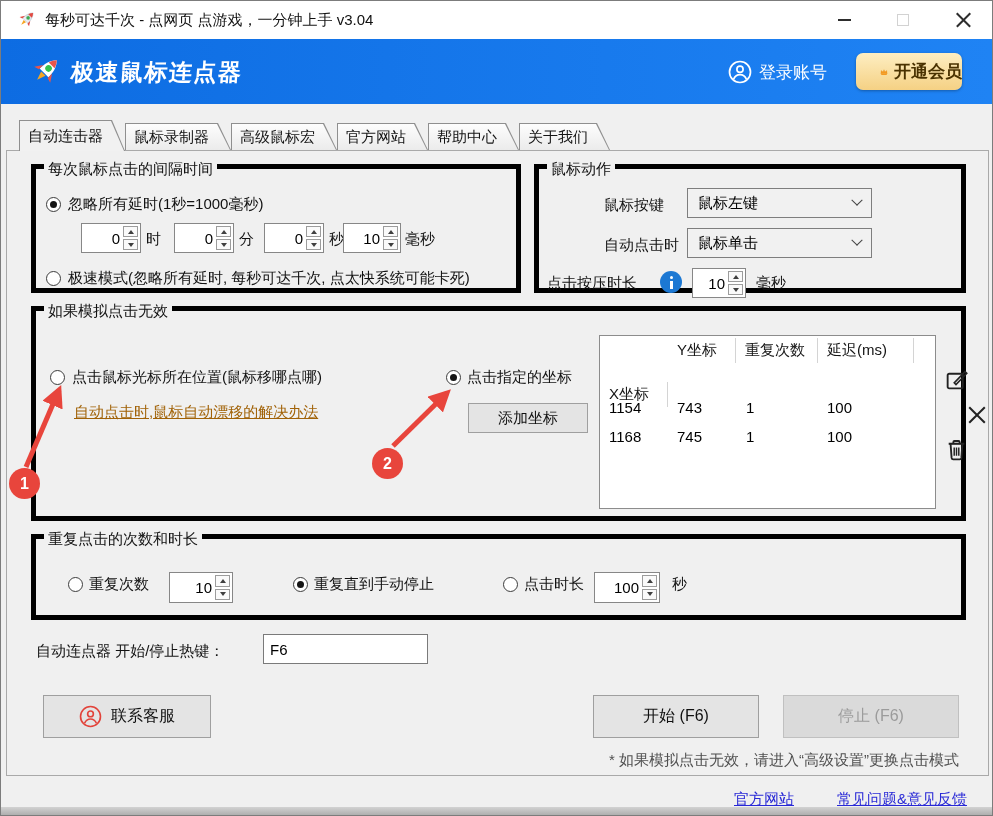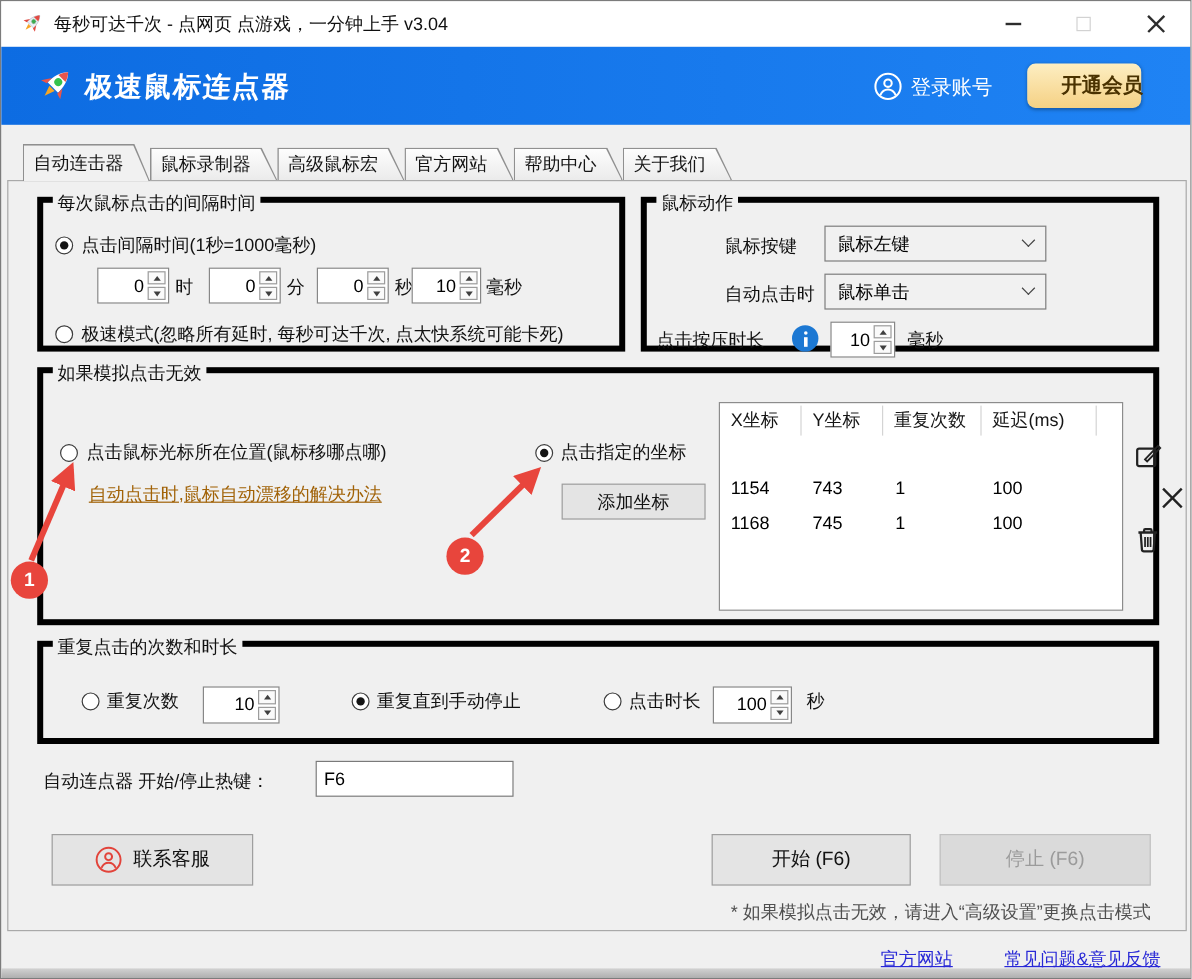--- a/index.html
+++ b/index.html
@@ -21,21 +21,21 @@
   .g-close::before { transform:rotate(45deg); } .g-close::after { transform:rotate(-45deg); }
 
   
   .appheader { position:absolute; left:0; top:38px; width:100%; height:65px;
                background:linear-gradient(90deg,#0d6ce2,#1f83f4); }
   .logo { position:absolute; left:26px; top:14px; }
   .brand { position:absolute; left:70px; top:18px; color:#fff; font-size:23px; font-weight:bold;
            letter-spacing:1.5px; transform:skewX(-4deg); white-space:nowrap; }
   .login { position:absolute; left:727px; top:21px; display:flex; align-items:center; gap:7px;
            color:#fff; font-size:17px; cursor:pointer; white-space:nowrap; }
-  .vip-btn { position:absolute; left:855px; top:14px; width:95px; height:37px; border-radius:7px;
+  .vip-btn { position:absolute; left:855px; top:14px; width:106px; height:37px; border-radius:7px;
              background:linear-gradient(180deg,#fdeec2,#f5d184); display:flex; align-items:center;
              justify-content:center; gap:6px; font-size:17px; font-weight:bold; color:#4a3200;
              box-shadow:0 1px 3px rgba(0,0,0,.3); cursor:pointer; white-space:nowrap;padding-left:24px; }
 
   
   .page { position:absolute; left:5px; top:149px; width:983px; height:626px;
           border:1px solid #a9a9a9; background:#f0f0f0; z-index:1; }
   .tab { position:absolute; top:122px; height:27px; z-index:2; cursor:pointer; }
   .tab .shape { position:absolute; inset:0; background:#8f8f8f;
                 clip-path:polygon(0 0, calc(100% - 13px) 0, 100% 100%, 0 100%); }
@@ -196,21 +196,21 @@
     <span class="shape"></span>
       <span class="fill"></span>
     <span class="lbl">关于我们</span>
   </div>
 
   <div class="page"></div>
 
   <div class="group" style="left:30px;top:163px;width:490px;height:129px;">
     <span class="legend">每次鼠标点击的间隔时间</span>
     <span class="radio sel" style="left:10px;top:28px;"></span>
-    <span class="txt" style="left:32px;top:26px;">点击间隔时间(1秒=1000毫秒)</span>
+    <span class="txt" style="left:32px;top:26px;">忽略所有延时(1秒=1000毫秒)</span>
 
     <div class="spin" style="left:45px;top:54px;width:60px;height:30px;">
       <span class="v">0</span>
       <span class="ud">
           <span class="b">
             <i class="tri-up"></i>
           </span>
           <span class="b">
             <i class="tri-dn"></i>
           </span>
@@ -293,21 +293,21 @@
     <span class="legend">如果模拟点击无效</span>
     <span class="radio" style="left:14px;top:59px;"></span>
     <span class="txt" style="left:36px;top:57px;">点击鼠标光标所在位置(鼠标移哪点哪)</span>
     <span class="link-gray" style="left:38px;top:92px;">自动点击时,鼠标自动漂移的解决办法</span>
 
     <span class="radio sel" style="left:410px;top:59px;"></span>
     <span class="txt" style="left:431px;top:57px;">点击指定的坐标</span>
     <button class="btn" style="left:432px;top:92px;width:120px;height:30px;">添加坐标</button>
 
     <div class="ctable" style="left:563px;top:24px;width:337px;height:174px;">
-      <span class="hcell" style="left:0;width:68px;">X坐标</span>
+      <span class="hcell" style="left:0;width:68px;margin-top:44px;">X坐标</span>
       <span class="hcell" style="left:68px;width:68px;">Y坐标</span>
       <span class="hcell" style="left:136px;width:82px;">重复次数</span>
       <span class="hcell" style="left:218px;width:96px;">延迟(ms)</span>
       <div>
         <span class="cell" style="left:9px;top:38px;">1154</span>
         <span class="cell" style="left:77px;top:38px;">743</span>
         <span class="cell" style="left:146px;top:38px;">1</span>
         <span class="cell" style="left:227px;top:38px;">100</span>
       </div>
       <div>

